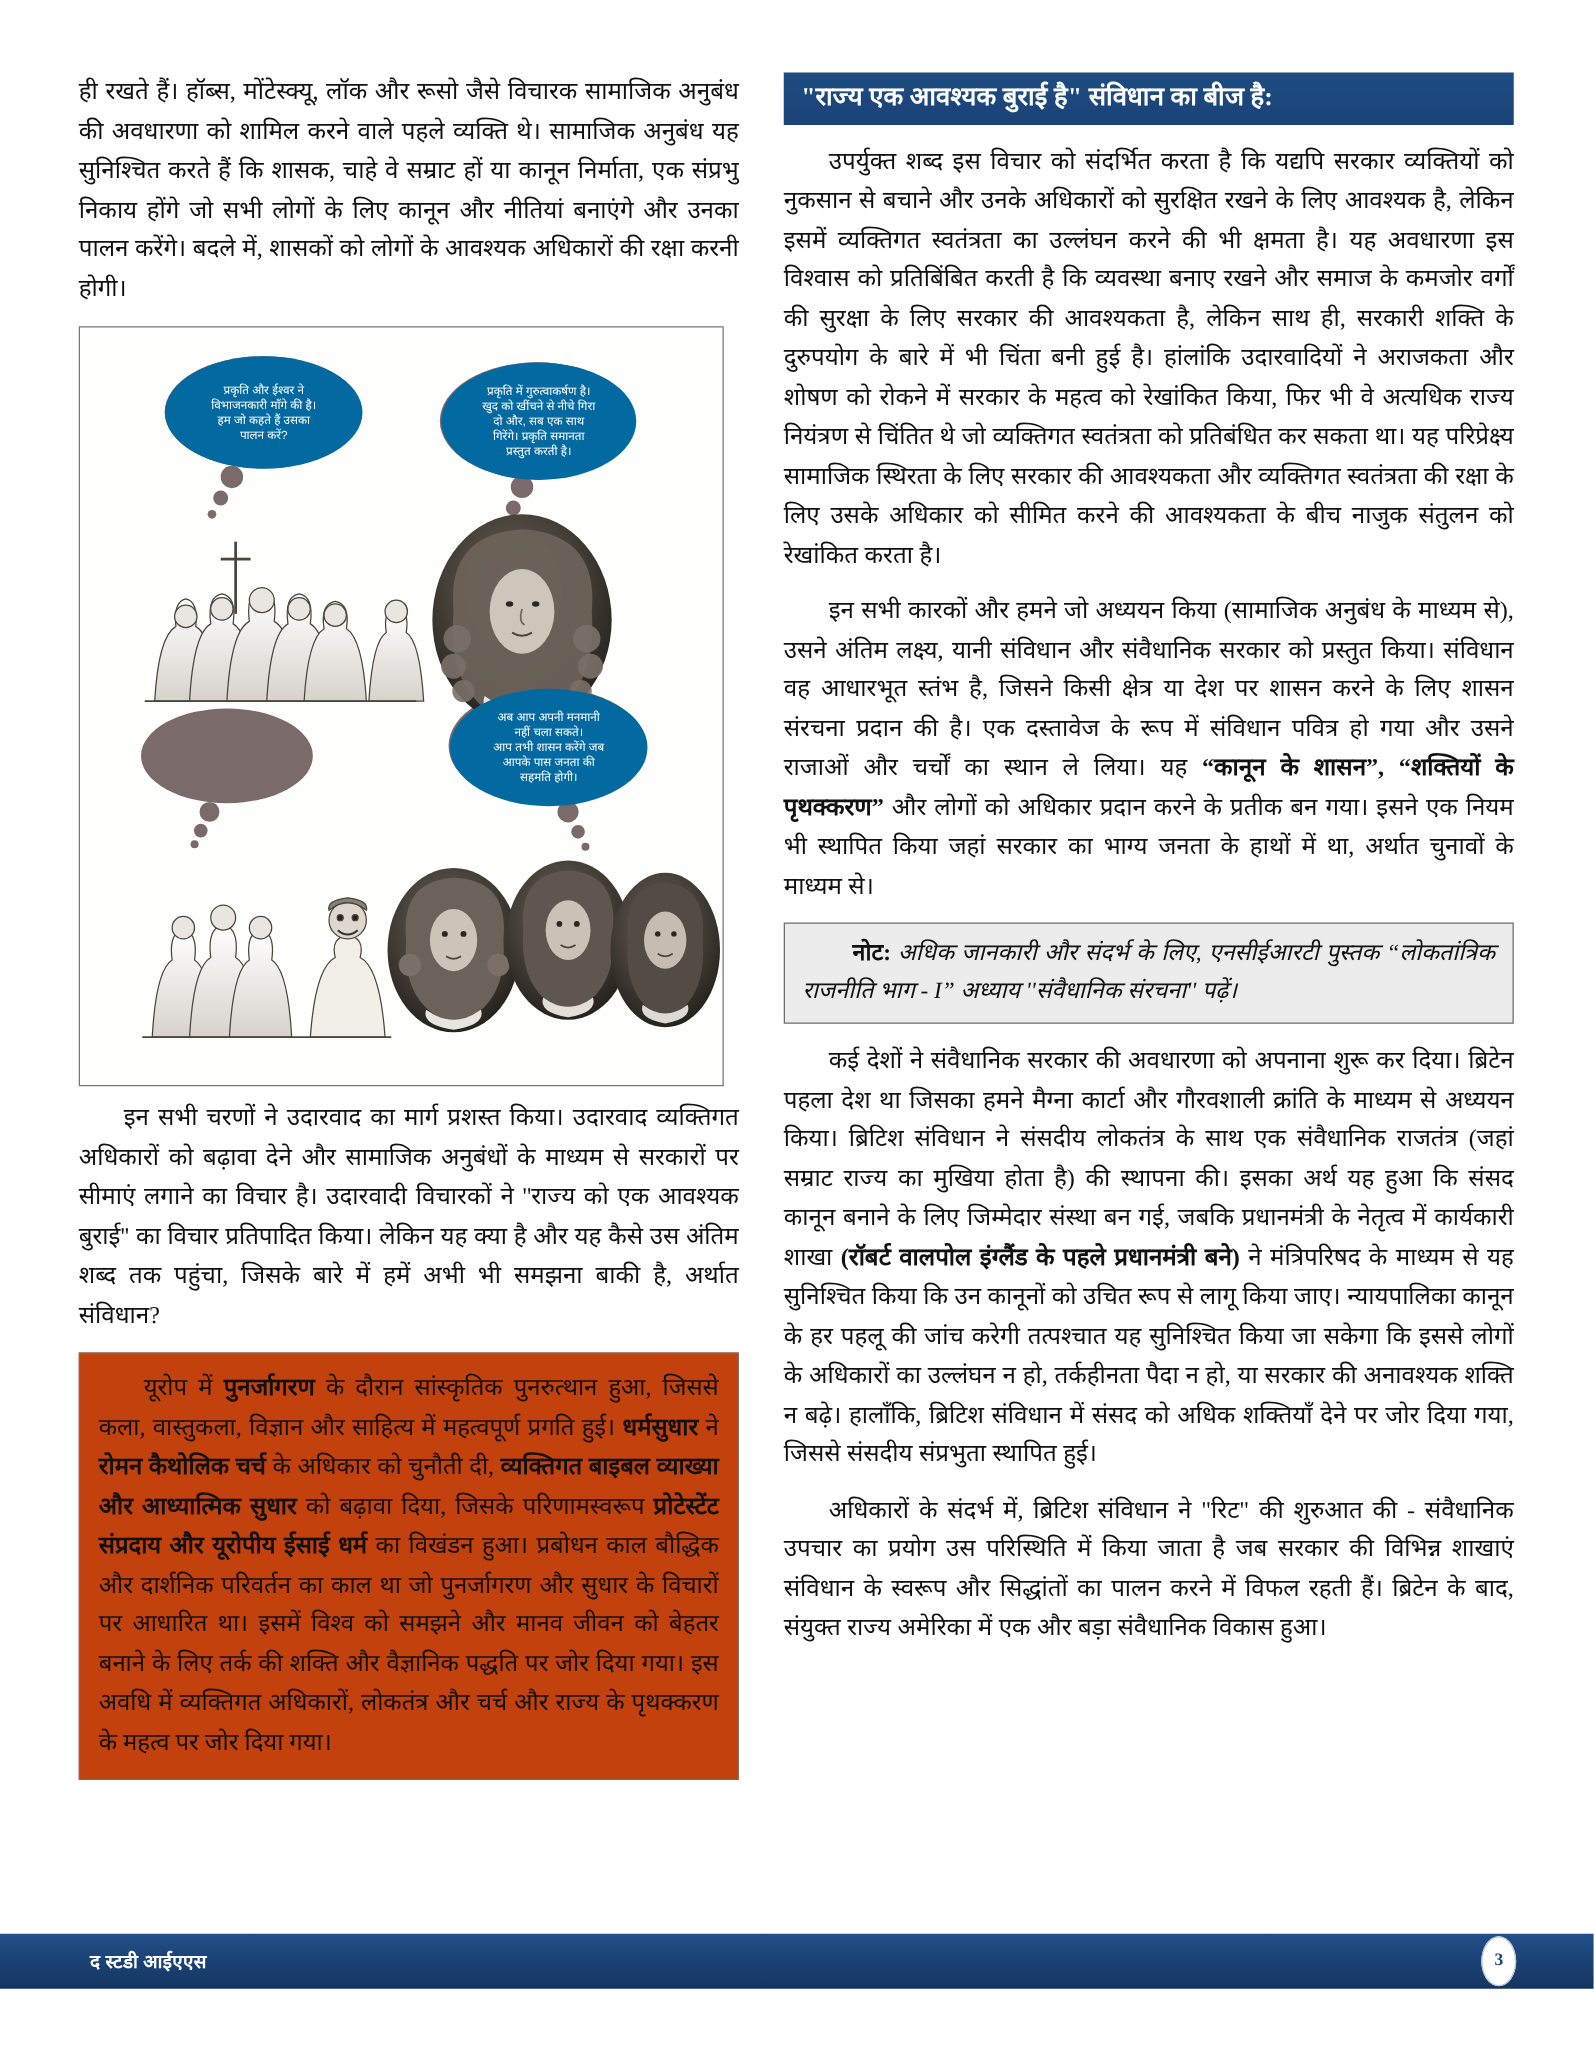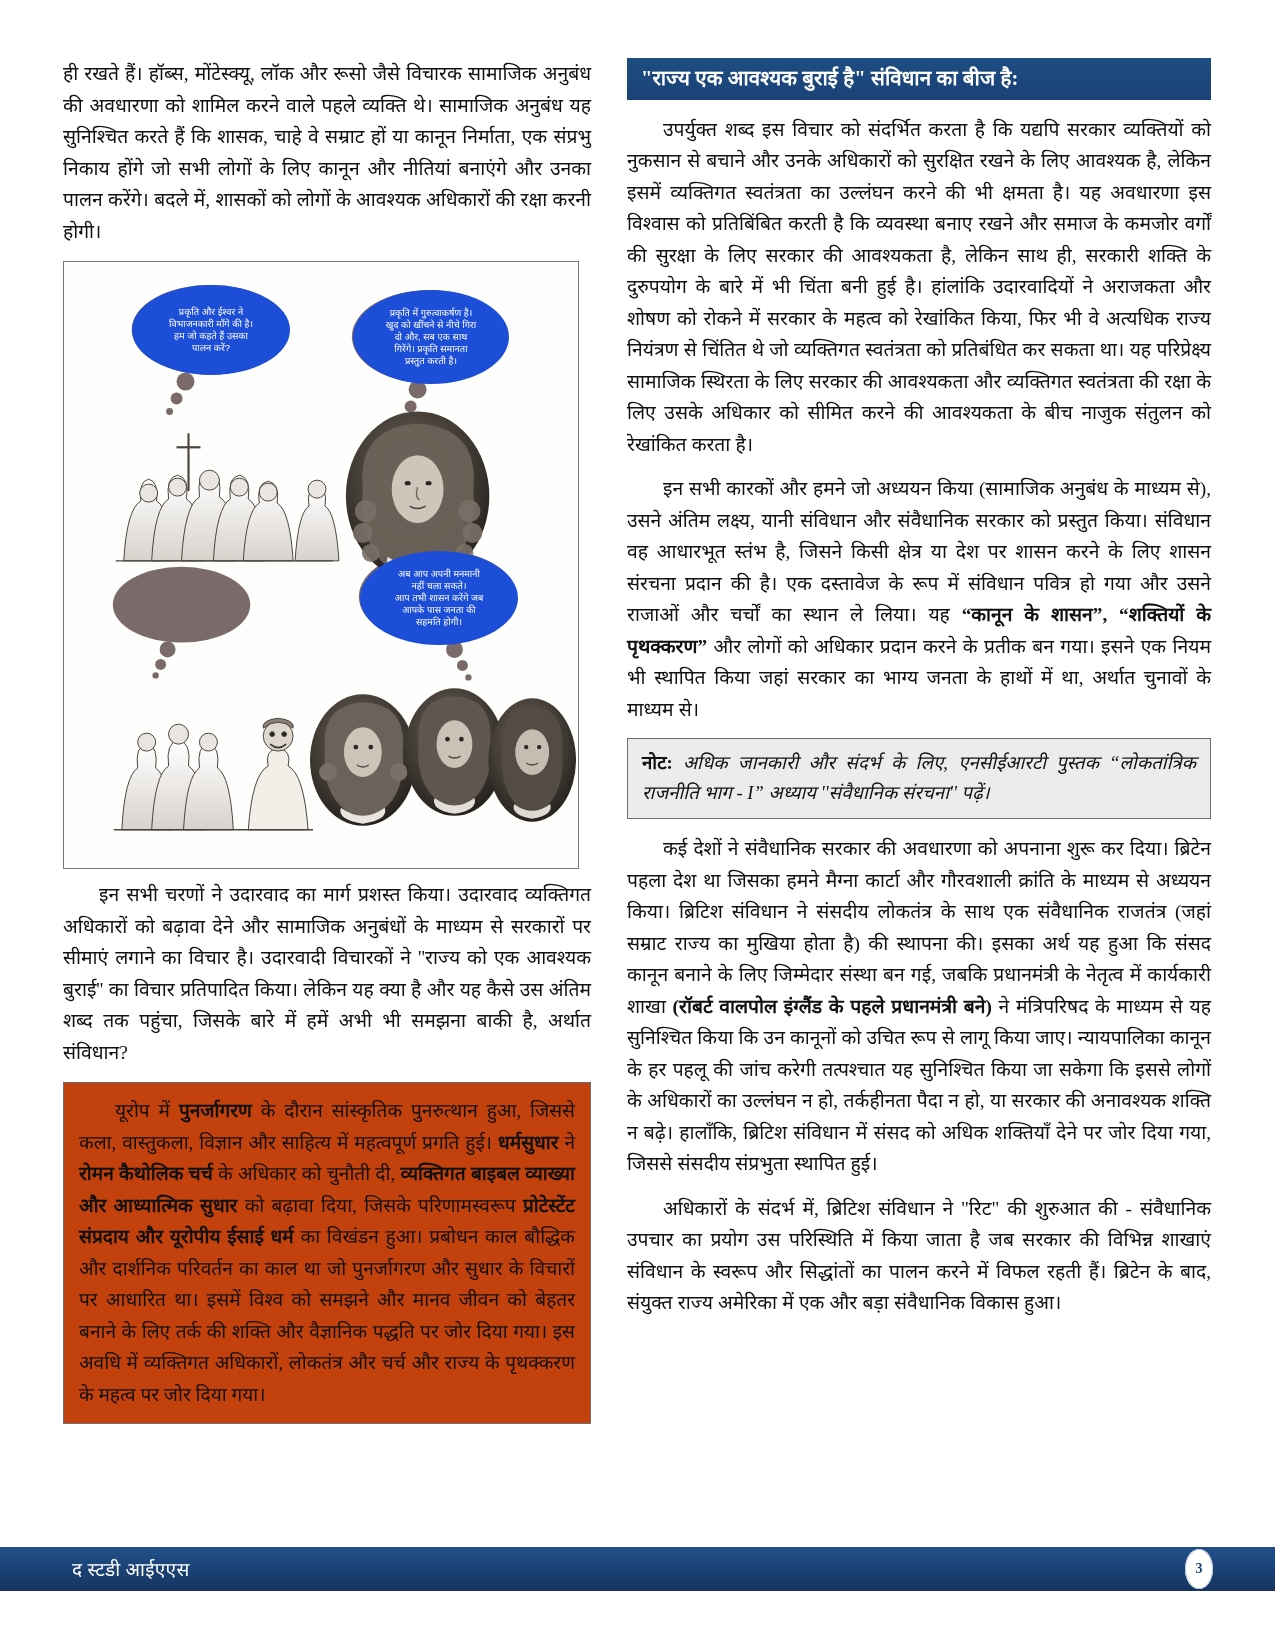--- a/index.html
+++ b/index.html
@@ -76,21 +76,21 @@
     margin: 10px 0 14px 0;
     box-sizing: border-box;
   }
   .note-box p {
     margin: 0;
     font-size: 18.6px;
     line-height: 30px;
     text-align: justify;
     font-style: italic;
   }
-  .note-box p .nb-label { font-weight: bold; font-style: normal; }
+  .note-box p .nb-label { font-weight: bold; font-style: normal; margin-left: 40px; }
 
   .grey-box {
     border: 1px solid #6e6e6e;
     background: #c2410c;
     padding: 12px 15px 13px 15px;
     margin: 14px 0 0 0;
     box-sizing: border-box;
   }
   .grey-box p {
     margin: 0;
@@ -108,21 +108,21 @@
     height: 608px;
     margin: 14px 0 10px 0;
     position: relative;
     overflow: hidden;
     box-sizing: border-box;
   }
   .fig-canvas { position: absolute; inset: 0; }
 
   .bubble {
     position: absolute;
-    background: #1d4ed8;
+    background: #0369a1;
     color: #ffffff;
     border-radius: 50%;
     text-align: center;
     font-size: 9.4px;
     line-height: 12px;
     font-family: "Liberation Sans", sans-serif;
     display: flex;
     align-items: center;
     justify-content: center;
     padding: 6px 10px;
@@ -139,22 +139,22 @@
     height: 44px;
     background: #1b4277;
     background: linear-gradient(180deg,#215089 0%,#143461 100%);
   }
   .footer-title {
     position: absolute;
     left: 72px;
     top: 50%;
     transform: translateY(-50%);
     color: #ffffff;
-    font-size: 19px;
-    font-weight: normal;
+    font-size: 15px;
+    font-weight: bold;
     letter-spacing: 0.3px;
   }
   .page-badge {
     position: absolute;
     right: 62px;
     top: 50%;
     transform: translateY(-50%);
     width: 28px;
     height: 40px;
     border-radius: 50%;

